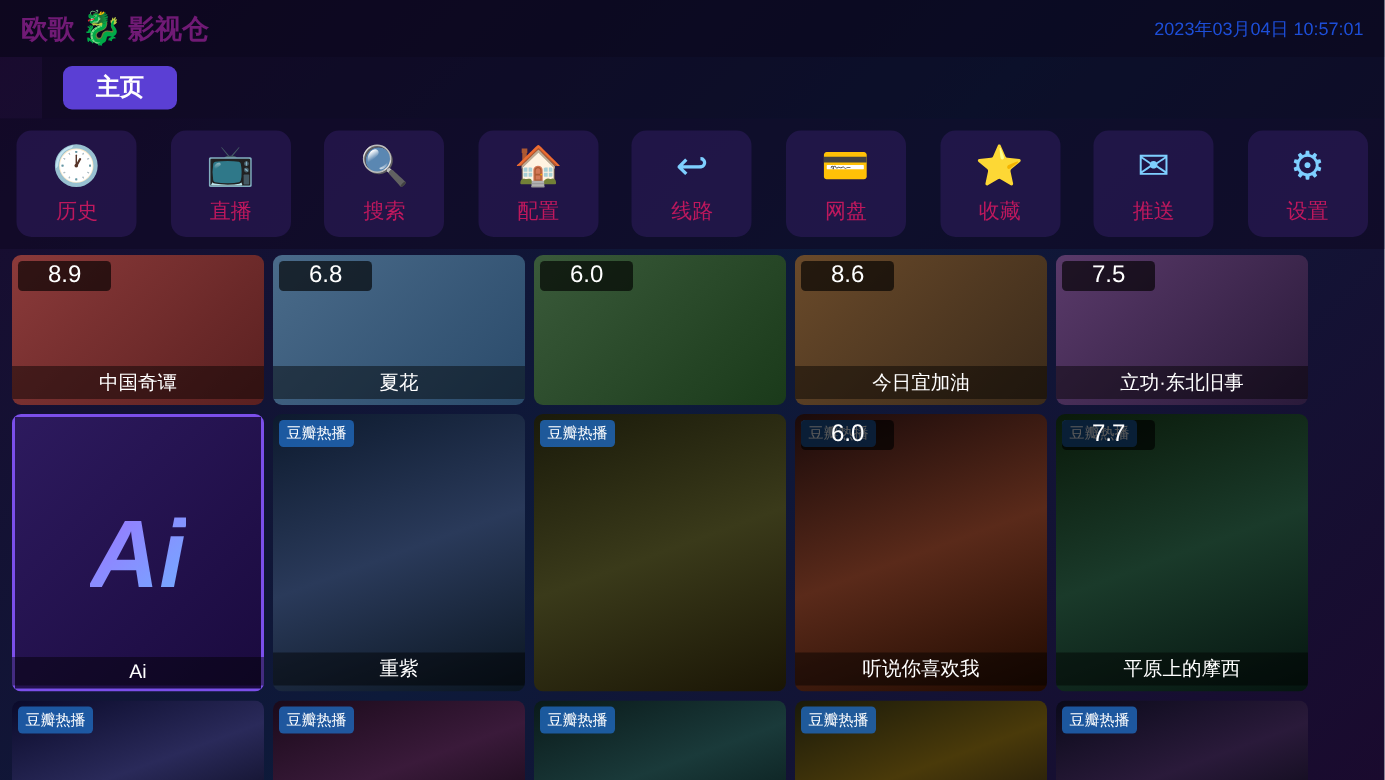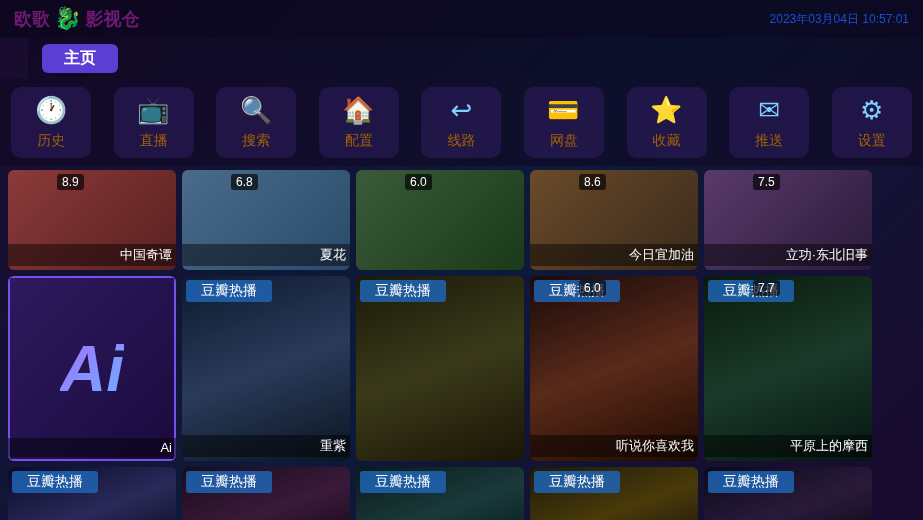--- a/index.html
+++ b/index.html
@@ -70,21 +70,21 @@
       border-radius: 10px;
       background: rgba(50, 30, 100, 0.5);
       min-width: 80px;
     }
     .nav-icon {
       font-size: 26px;
       color: #7ecfff;
     }
     .nav-label {
       font-size: 14px;
-      color: #a16207;
+      color: #be185d;
     }
 
     
     .content {
       padding: 4px 8px 0;
     }
 
     
     .top-row {
       display: flex;
@@ -127,41 +127,40 @@
     .c4 { background: linear-gradient(135deg, #6a4a2a 0%, #3a2a1a 100%); }
     .c5 { background: linear-gradient(135deg, #5a3a6a 0%, #2a1a3a 100%); }
 
     
     .score-badge {
       position: absolute;
       top: 4px;
       left: 4px;
       background: rgba(0,0,0,0.65);
       color: #fff;
-      font-size: 12px;
-      padding: 1px 5px;
+      font-size: 16px;
+      padding: 1px 20px;
       border-radius: 3px;
-      margin-left: 45px;
     }
     .doupiao-badge {
       position: absolute;
       top: 4px;
       left: 4px;
       background: rgba(30, 100, 180, 0.85);
       color: #fff;
-      font-size: 14px;
-      padding: 2px 15px;
+      font-size: 10px;
+      padding: 2px 5px;
       border-radius: 3px;
     }
     .card-title {
       position: absolute;
       bottom: 4px;
       left: 0;
       right: 0;
-      text-align: right;
+      text-align: center;
       font-size: 13px;
       color: #fff;
       background: rgba(0,0,0,0.45);
       padding: 2px 4px;
     }
 
     
     .mid-row {
       display: flex;
       gap: 6px;

